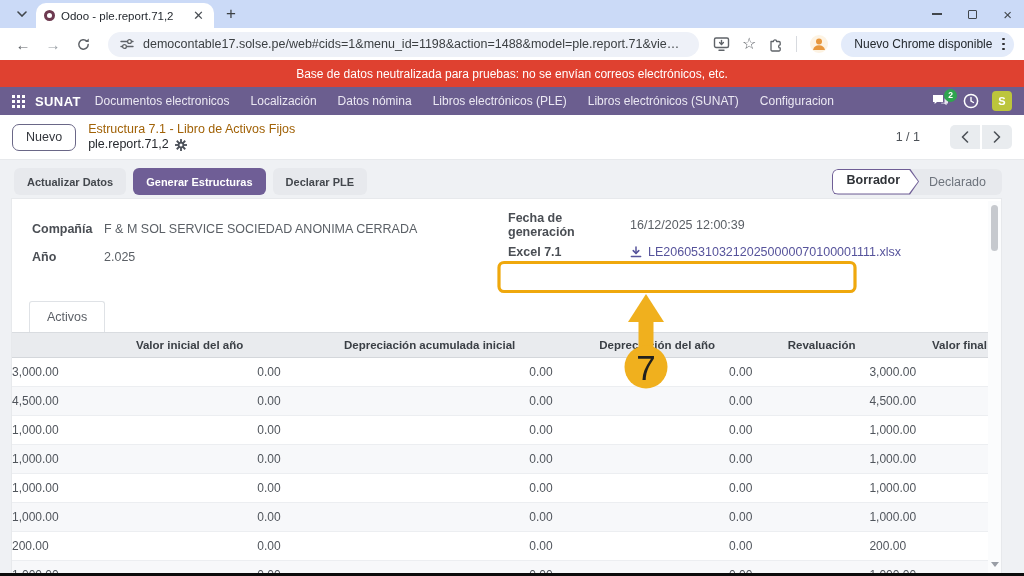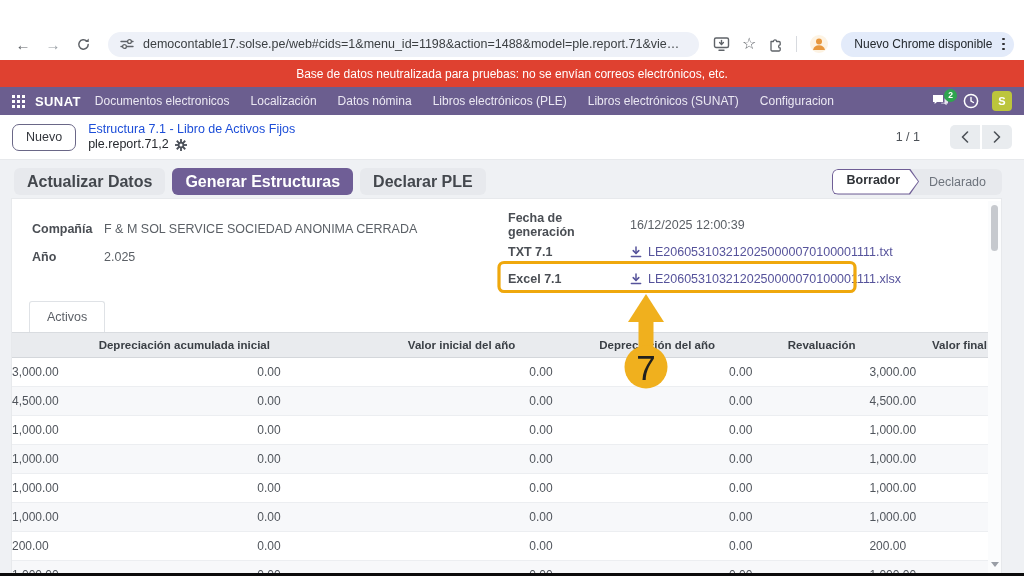--- a/index.html
+++ b/index.html
@@ -48,33 +48,33 @@
     color:#fff;font-size:8.5px;font-weight:bold;display:flex;align-items:center;justify-content:center;padding:0 3px}
   .user-avatar{width:20px;height:20px;border-radius:4px;background:#bcc53c;color:#fff;font-size:11px;font-weight:bold;
     display:flex;align-items:center;justify-content:center}
 
   
   .controlpanel{position:absolute;top:115px;left:0;right:0;height:45px;background:#fff;border-bottom:1px solid #e7e9ec;
     display:flex;align-items:center;padding:0 12px}
   .btn-new{height:27px;padding:0 13px;background:#fff;border:1px solid #6a6787;border-radius:7px;
     font-size:12.5px;color:#33363c;display:flex;align-items:center}
   .crumbs{margin-left:12px;line-height:15px}
-  .crumb-title{font-size:12.5px;color:#1d4ed8}
+  .crumb-title{font-size:12.5px;color:#a16207}
   .crumb-sub{font-size:12.5px;color:#26292e;display:flex;align-items:center;gap:6px}
   .pager{margin-left:auto;display:flex;align-items:center;gap:30px}
   .pager-value{font-size:12.5px;color:#4c5157}
   .pager-btns{display:flex;gap:2px}
   .pager-btn{width:30px;height:24px;background:#e9ecef;display:flex;align-items:center;justify-content:center}
   .pager-btn.prev{border-radius:5px 0 0 5px}
   .pager-btn.next{border-radius:0 5px 5px 0}
 
   
   .content{position:absolute;top:160px;left:0;right:0;bottom:0;background:#eff1f4}
   .status-row{position:absolute;top:8px;left:14px;right:22px;height:27px;display:flex;align-items:center}
-  .btn{height:27px;padding:0 13px;border:none;border-radius:6px;font-family:inherit;font-size:16px;font-weight:bold;
+  .btn{height:27px;padding:0 13px;border:none;border-radius:6px;font-family:inherit;font-size:11px;font-weight:bold;
     background:#e7e9ed;color:#43474d;display:inline-flex;align-items:center;margin-right:7px}
   .btn.primary{background:#6f5e96;color:#fff}
   .statusbar{margin-left:auto;display:flex;align-items:stretch;height:26px;background:#e7e9ed;border-radius:6px;overflow:hidden;font-size:12.5px}
   .step-outer{background:#6f5e96;clip-path:polygon(0 0,calc(100% - 9px) 0,100% 50%,calc(100% - 9px) 100%,0 100%);
     border-radius:6px 0 0 6px;padding:1px;display:flex}
   .step-inner{background:#fff;clip-path:polygon(0 0,calc(100% - 9px) 0,100% 50%,calc(100% - 9px) 100%,0 100%);
     border-radius:5px 0 0 5px;display:flex;align-items:center;padding:0 18px 4px 14px;color:#2f3237;font-weight:bold}
   .step-off{display:flex;align-items:center;padding:0 16px 0 10px;color:#6d737c}
 
   
@@ -112,20 +112,40 @@
   .overlay{position:absolute;inset:0;pointer-events:none;z-index:50}
   .bottom-strip{position:absolute;left:0;right:0;bottom:0;height:3px;background:#0b0b0b;z-index:60}
 
   svg{display:block}
 </style>
 </head>
 <body>
 
 <div class="stage">
 
+  <div class="titlebar">
+    <span class="tab-search">
+      <span>
+        <svg width="10" height="6" viewBox="0 0 10 6">
+            <polyline points="1,1 5,5 9,1" fill="none" stroke="#41464c" stroke-width="1.6" stroke-linecap="round"></polyline>
+          </svg>
+      </span>
+    </span>
+    <div class="chrome-tab">
+      <span class="favicon"></span>
+      <span class="tab-title">Odoo - ple.report.71,2</span>
+      <span class="tab-close">✕</span>
+    </div>
+    <span class="new-tab">+</span>
+    <div class="win-controls">
+      <span class="win-min"></span>
+      <span class="win-max"></span>
+      <span class="win-close">×</span>
+    </div>
+  </div>
 
   <div class="toolbar">
     <span class="nav-ico">←</span>
     <span class="nav-ico dim">→</span>
     <span class="nav-ico">
       <svg width="15" height="15" viewBox="0 0 16 16">
           <path d="M13 8a5 5 0 1 1-1.5-3.6" fill="none" stroke="#5f6368" stroke-width="1.6" stroke-linecap="round"></path>
           <polygon points="13.6,1.5 13.6,5.4 9.7,5.4" fill="#5f6368"></polygon>
         </svg>
     </span>
@@ -288,57 +308,42 @@
           <span class="fvalue">2.025</span>
         </div>
       </div>
 
       <div class="fgroup-right">
         <div class="frow2">
           <span class="flabel">Fecha de generación</span>
           <span class="fvalue">16/12/2025 12:00:39</span>
         </div>
         <div class="frow2">
-          <span class="flabel">TXT 7.1</span>
-          <span class="filelink">
-            <span>
-              <svg width="12" height="12" viewBox="0 0 12 12">
-                  <g stroke="#56539b" stroke-width="1.5" stroke-linecap="round" fill="none">
-                    <line x1="6" y1="1" x2="6" y2="7"></line>
-                    <polyline points="3.2,4.6 6,7.4 8.8,4.6"></polyline>
-                    <line x1="1.4" y1="10.6" x2="10.6" y2="10.6"></line>
-                  </g>
-                </svg>
-            </span>
-            <span>LE2060531032120250000070100001111.txt</span>
-          </span>
-        </div>
-        <div class="frow2">
           <span class="flabel">Excel 7.1</span>
           <span class="filelink">
             <span>
               <svg width="12" height="12" viewBox="0 0 12 12">
                   <g stroke="#56539b" stroke-width="1.5" stroke-linecap="round" fill="none">
                     <line x1="6" y1="1" x2="6" y2="7"></line>
                     <polyline points="3.2,4.6 6,7.4 8.8,4.6"></polyline>
                     <line x1="1.4" y1="10.6" x2="10.6" y2="10.6"></line>
                   </g>
                 </svg>
             </span>
             <span>LE2060531032120250000070100001111.xlsx</span>
           </span>
         </div>
       </div>
 
       <div class="tab-activos">Activos</div>
 
       <div class="ptable">
         <div class="thead">
+          <span class="hcell c0">Valor inicial del año</span>
           <span class="hcell c1">Depreciación acumulada inicial</span>
-          <span class="hcell c0">Valor inicial del año</span>
           <span class="hcell c2">Depreciación del año</span>
           <span class="hcell c3">Revaluación</span>
           <span class="hcell c4">Valor final</span>
         </div>
         <div>
             <div class="trow">
               <span class="tcell c0">3,000.00</span>
               <span class="tcell c1">0.00</span>
               <span class="tcell c2">0.00</span>
               <span class="tcell c3">0.00</span>

